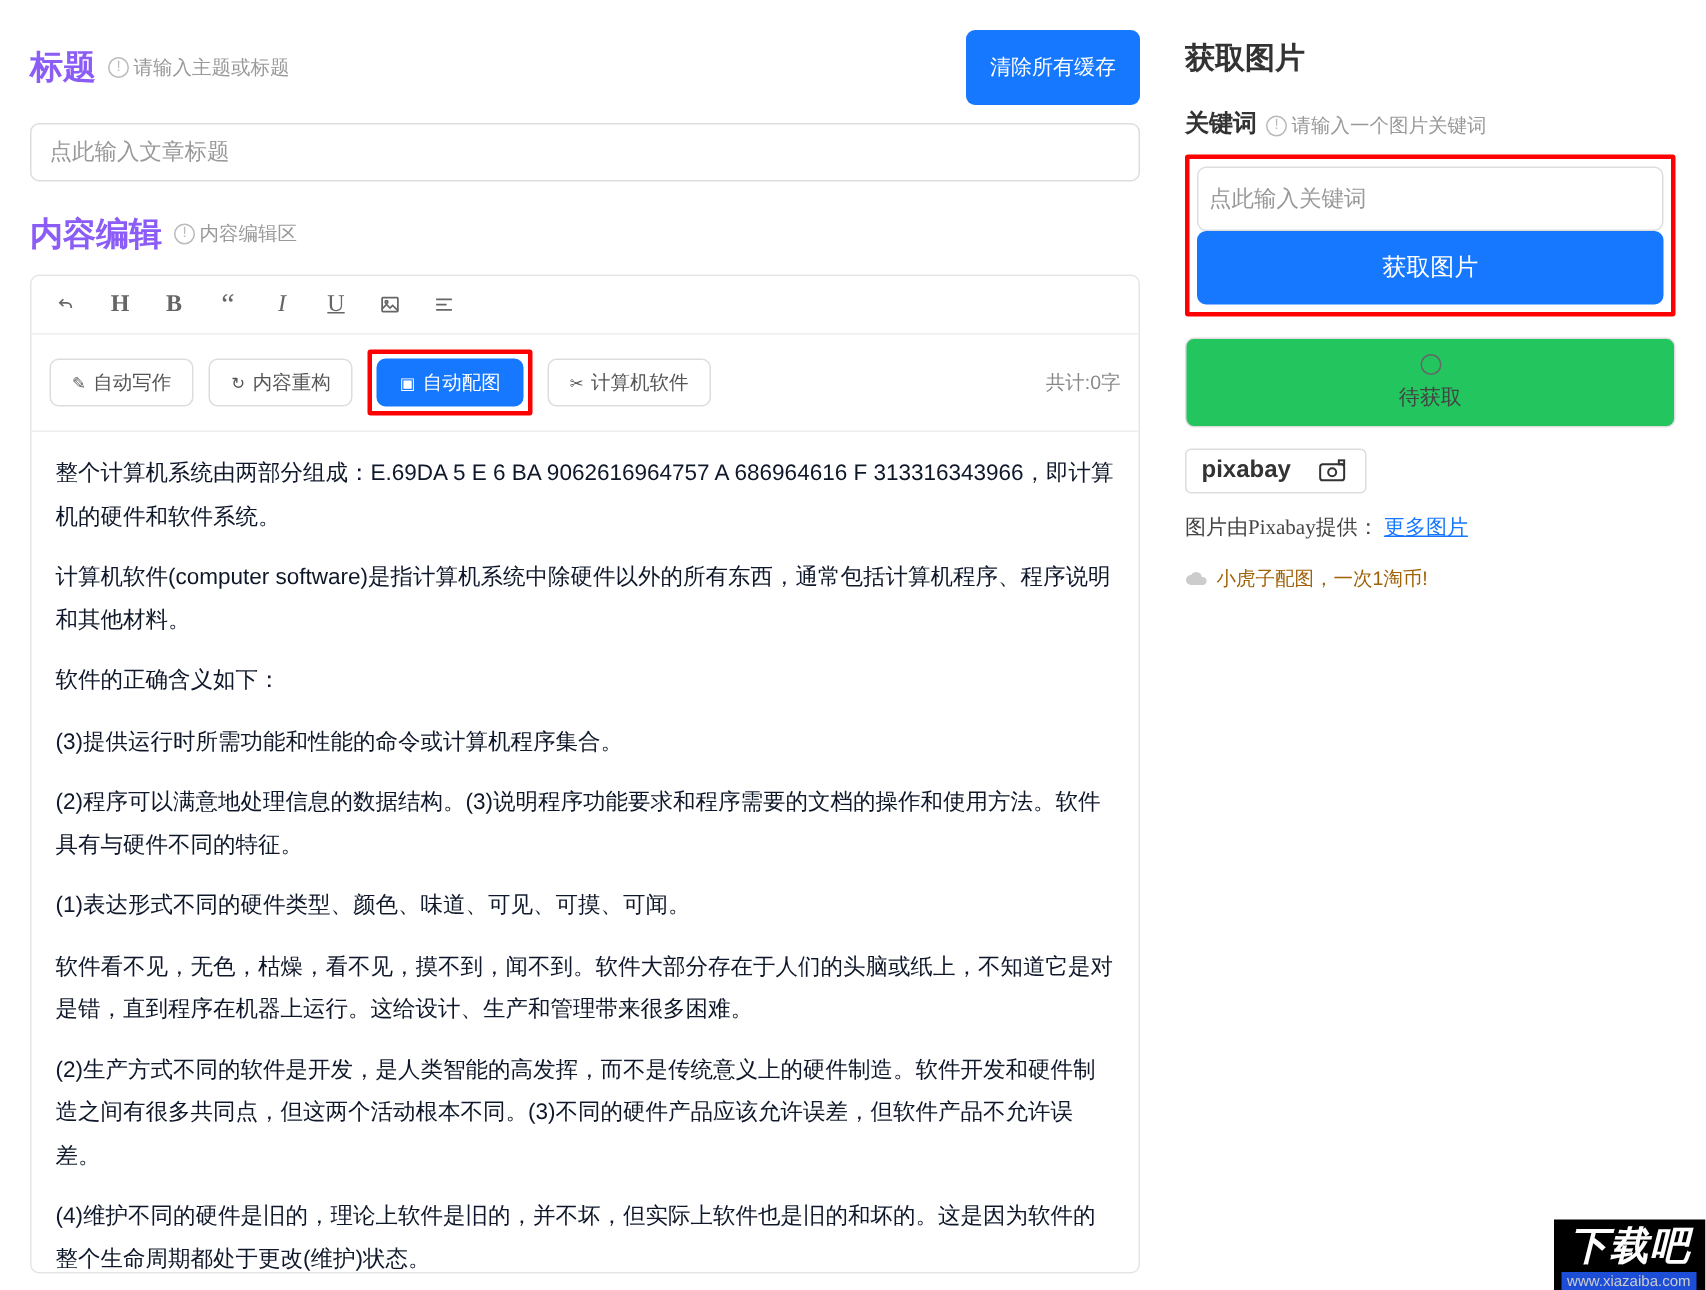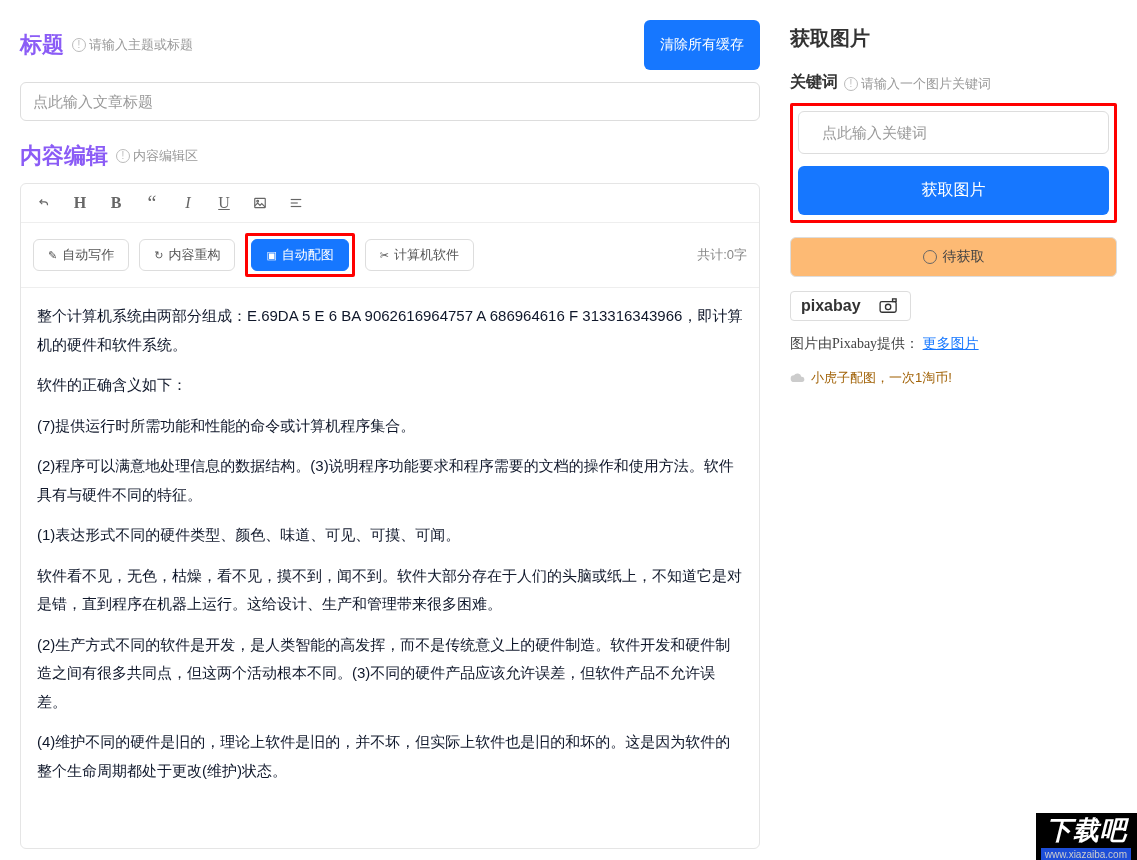--- a/index.html
+++ b/index.html
@@ -191,50 +191,51 @@
     .keyword-box {
       border: 3px solid #ff0000;
       border-radius: 2px;
       padding: 5px;
       margin-bottom: 14px;
     }
     .keyword-input {
       width: 100%;
       border: 1px solid #ddd;
       border-radius: 6px;
-      padding: 12px 23px;
+      padding: 12px 7px;
       font-size: 15px;
-      margin-bottom: 12px;
+      margin-bottom: 0;
     }
     .keyword-input::placeholder { color: #999; }
     .get-image-btn {
       width: 100%;
       background: #1677ff;
       color: #fff;
       border: none;
       border-radius: 6px;
       padding: 14px;
       font-size: 16px;
       cursor: pointer;
     }
 
     .pending-btn {
       width: 100%;
       border: 1px solid #ddd;
-      background: #fdba74;
+      background: #22c55e;
       border-radius: 6px;
       padding: 10px;
       font-size: 14px;
       color: #444;
       cursor: pointer;
       display: flex;
       align-items: center;
       justify-content: center;
       gap: 6px;
       margin-bottom: 14px;
+      flex-direction: column;
     }
     .pending-btn .circle {
       width: 14px;
       height: 14px;
       border: 1.5px solid #666;
       border-radius: 50%;
       display: inline-block;
     }
 
     .pixabay-badge {
@@ -374,22 +375,23 @@
         </span>
         <button class="action-btn">
           <span class="ai-icon">✂</span>
           <span>计算机软件</span>
         </button>
         <span class="word-count">共计:0字</span>
       </div>
 
       <div class="content-body">
         <p>整个计算机系统由两部分组成：E.69DA 5 E 6 BA 9062616964757 A 686964616 F 313316343966，即计算机的硬件和软件系统。</p>
+        <p>计算机软件(computer software)是指计算机系统中除硬件以外的所有东西，通常包括计算机程序、程序说明和其他材料。</p>
         <p>软件的正确含义如下：</p>
-        <p>(7)提供运行时所需功能和性能的命令或计算机程序集合。</p>
+        <p>(3)提供运行时所需功能和性能的命令或计算机程序集合。</p>
         <p>(2)程序可以满意地处理信息的数据结构。(3)说明程序功能要求和程序需要的文档的操作和使用方法。软件具有与硬件不同的特征。</p>
         <p>(1)表达形式不同的硬件类型、颜色、味道、可见、可摸、可闻。</p>
         <p>软件看不见，无色，枯燥，看不见，摸不到，闻不到。软件大部分存在于人们的头脑或纸上，不知道它是对是错，直到程序在机器上运行。这给设计、生产和管理带来很多困难。</p>
         <p>(2)生产方式不同的软件是开发，是人类智能的高发挥，而不是传统意义上的硬件制造。软件开发和硬件制造之间有很多共同点，但这两个活动根本不同。(3)不同的硬件产品应该允许误差，但软件产品不允许误差。</p>
         <p>(4)维护不同的硬件是旧的，理论上软件是旧的，并不坏，但实际上软件也是旧的和坏的。这是因为软件的整个生命周期都处于更改(维护)状态。</p>
       </div>
     </div>
   </div>
 
   <div class="side-col">

